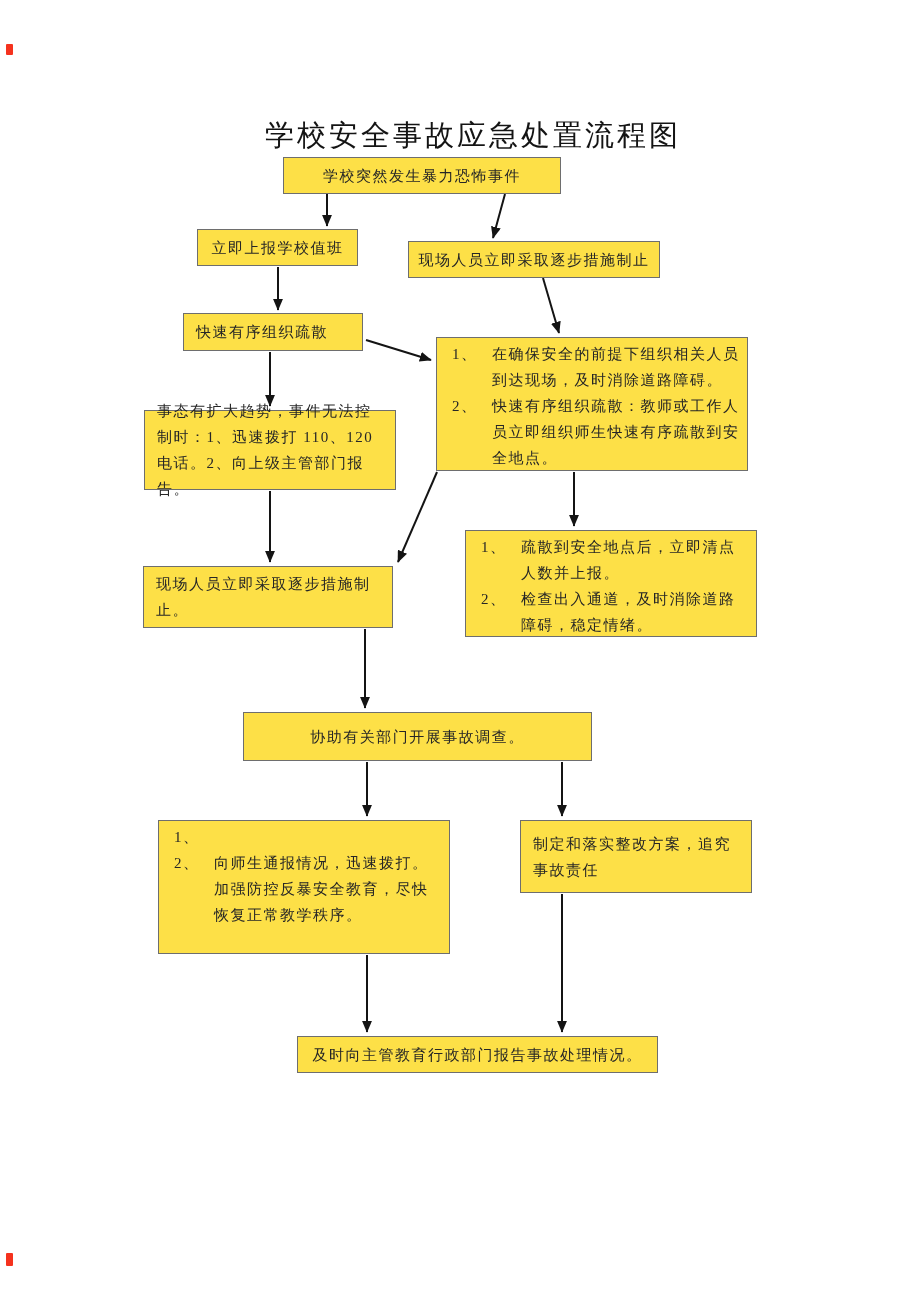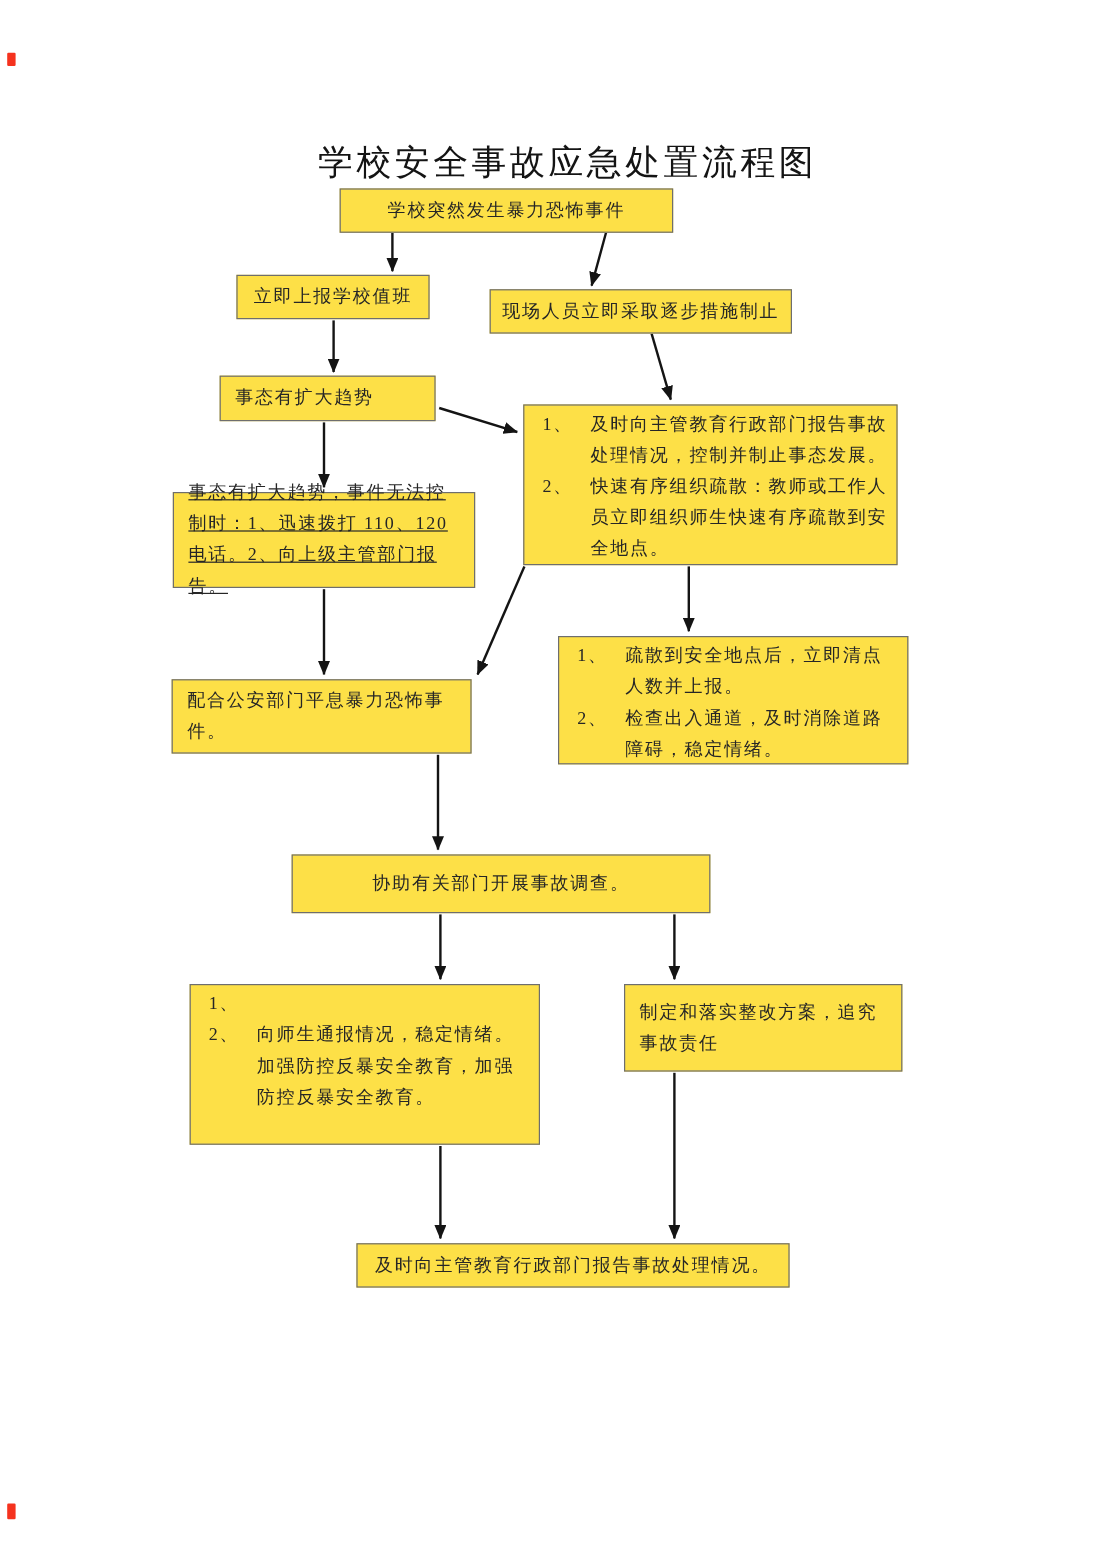--- a/index.html
+++ b/index.html
@@ -85,58 +85,58 @@
       <div class="node a-center" style="left: 283px; top: 157px; width: 278px; height: 37px;">
         <span>学校突然发生暴力恐怖事件</span>
       </div>
       <div class="node a-center" style="left: 197px; top: 229px; width: 161px; height: 37px;">
         <span>立即上报学校值班</span>
       </div>
       <div class="node a-center" style="left: 408px; top: 241px; width: 252px; height: 37px; text-align: right;">
         <span>现场人员立即采取逐步措施制止</span>
       </div>
       <div class="node a-left" style="left: 183px; top: 313px; width: 180px; height: 38px;">
-        <span>事态有扩大趋势</span>
+        <span>快速有序组织疏散</span>
       </div>
       <div class="node list" style="left: 436px; top: 337px; width: 312px; height: 134px;">
         <div class="li">
           <span class="num">1、</span>
-          <span class="litext">及时向主管教育行政部门报告事故处理情况，控制并制止事态发展。</span>
+          <span class="litext">在确保安全的前提下组织相关人员到达现场，及时消除道路障碍。</span>
         </div>
         <div class="li">
           <span class="num">2、</span>
           <span class="litext">快速有序组织疏散：教师或工作人员立即组织师生快速有序疏散到安全地点。</span>
         </div>
       </div>
-      <div class="node a-left" style="left: 144px; top: 410px; width: 252px; height: 80px; text-decoration: underline;">
+      <div class="node a-left" style="left: 144px; top: 410px; width: 252px; height: 80px;">
         <span>事态有扩大趋势，事件无法控制时：1、迅速拨打 110、120 电话。2、向上级主管部门报告。</span>
       </div>
       <div class="node list" style="left: 465px; top: 530px; width: 292px; height: 107px;">
         <div class="li">
           <span class="num">1、</span>
           <span class="litext">疏散到安全地点后，立即清点人数并上报。</span>
         </div>
         <div class="li">
           <span class="num">2、</span>
           <span class="litext">检查出入通道，及时消除道路障碍，稳定情绪。</span>
         </div>
       </div>
       <div class="node a-left" style="left: 143px; top: 566px; width: 250px; height: 62px;">
-        <span>配合公安部门平息暴力恐怖事件。</span>
+        <span>现场人员立即采取逐步措施制止。</span>
       </div>
       <div class="node a-center" style="left: 243px; top: 712px; width: 349px; height: 49px;">
         <span>协助有关部门开展事故调查。</span>
       </div>
       <div class="node list" style="left: 158px; top: 820px; width: 292px; height: 134px;">
         <div class="li">
           <span class="num">1、</span>
         </div>
         <div class="li">
           <span class="num">2、</span>
-          <span class="litext">向师生通报情况，稳定情绪。加强防控反暴安全教育，加强防控反暴安全教育。</span>
+          <span class="litext">向师生通报情况，迅速拨打。加强防控反暴安全教育，尽快恢复正常教学秩序。</span>
         </div>
       </div>
       <div class="node a-left" style="left: 520px; top: 820px; width: 232px; height: 73px;">
         <span>制定和落实整改方案，追究事故责任</span>
       </div>
       <div class="node a-center" style="left: 297px; top: 1036px; width: 361px; height: 37px;">
         <span>及时向主管教育行政部门报告事故处理情况。</span>
       </div>
     </div>
 

